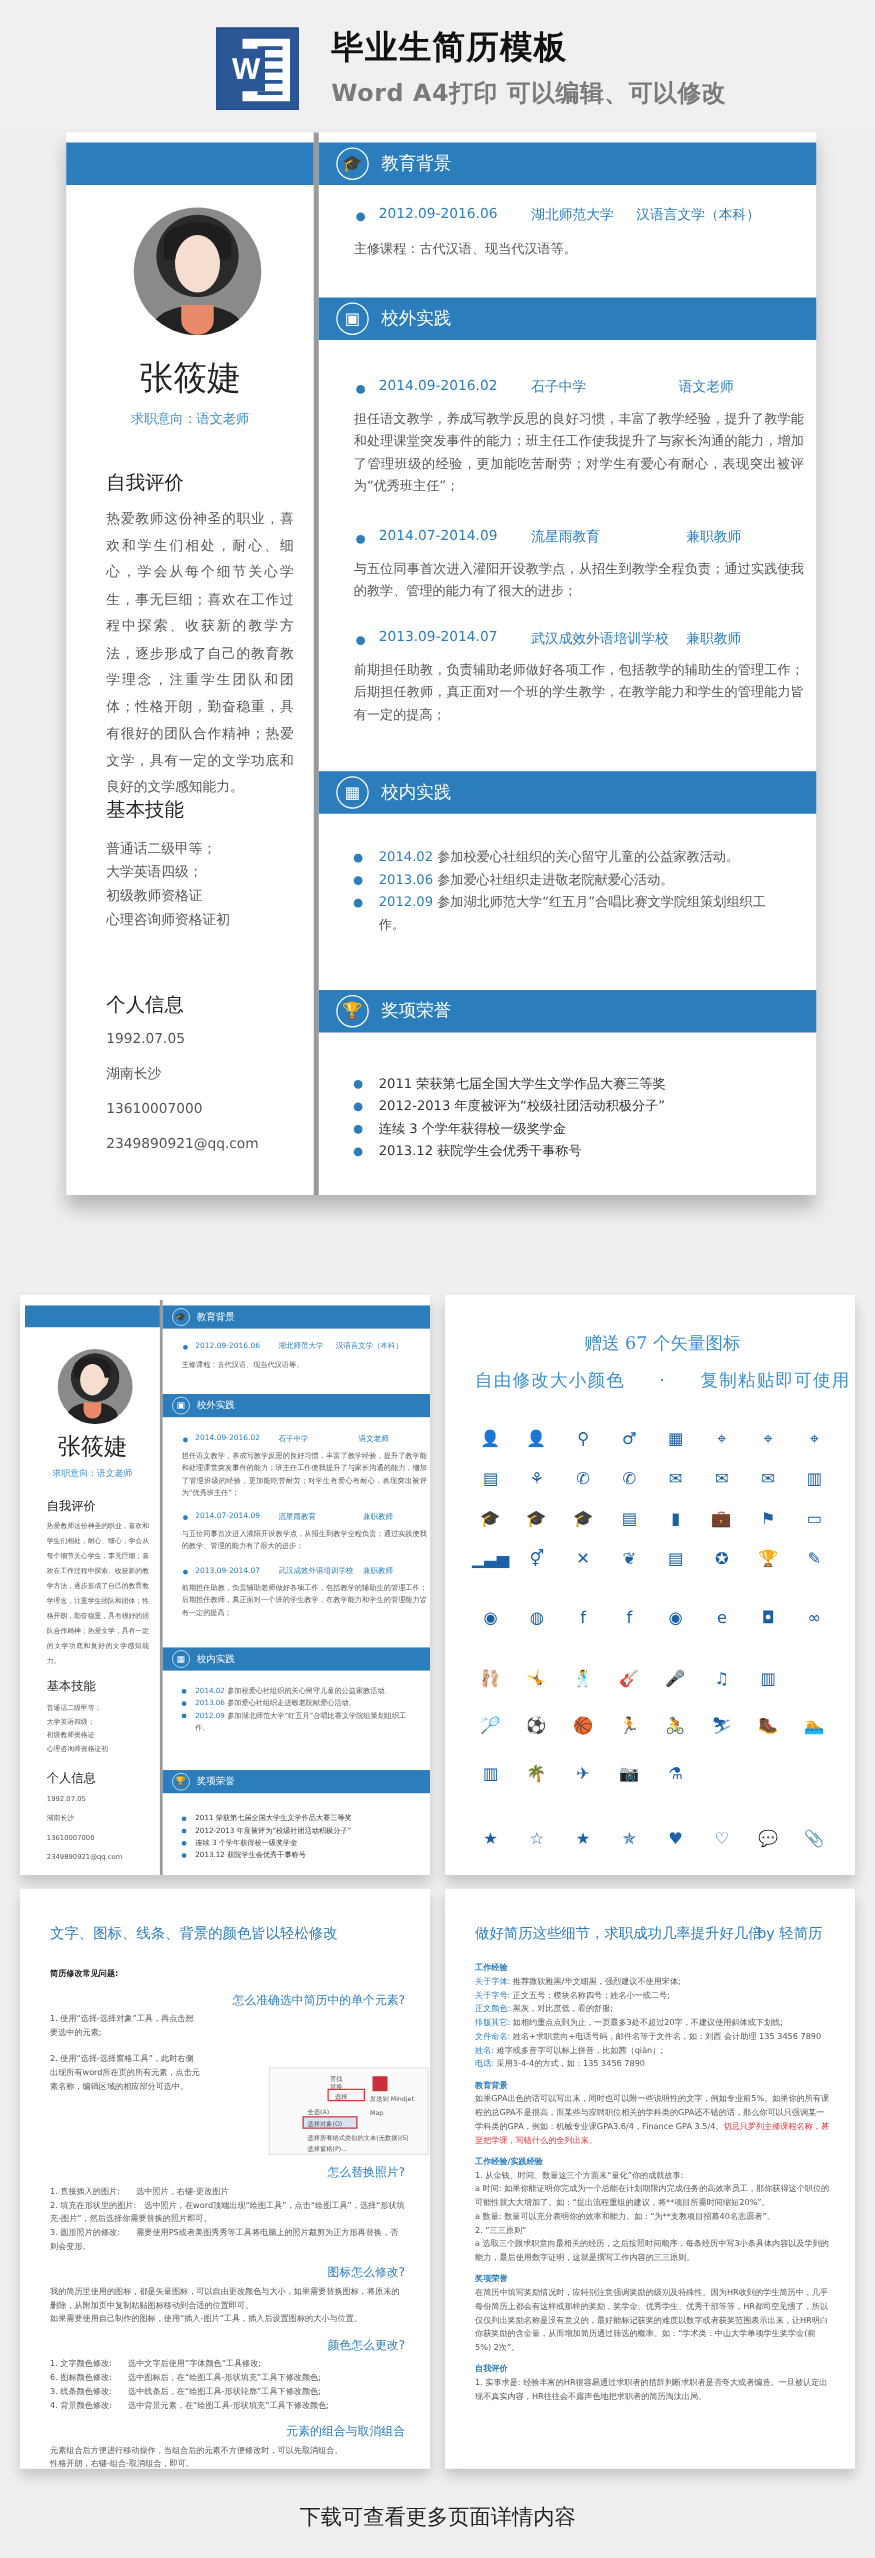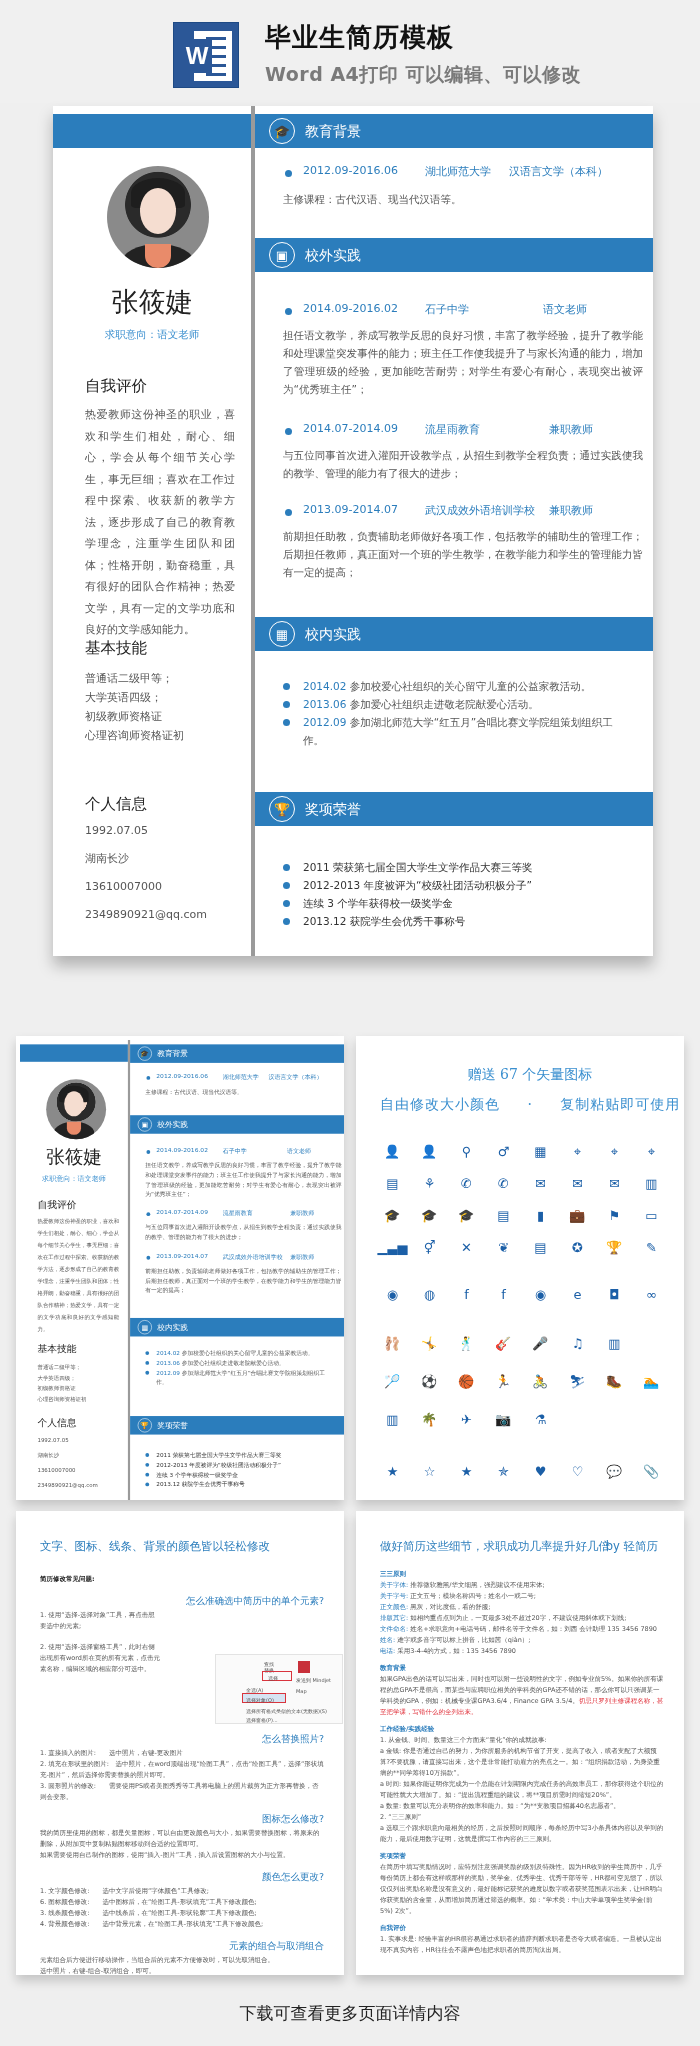--- a/index.html
+++ b/index.html
@@ -402,43 +402,42 @@
     <h3>图标怎么修改?</h3>
     <div>我的简历里使用的图标，都是矢量图标，可以自由更改颜色与大小，如果需要替换图标，将原来的删除，从附加页中复制粘贴图标移动到合适的位置即可。</div>
     <div>如果需要使用自己制作的图标，使用“插入-图片”工具，插入后设置图标的大小与位置。</div>
     <h3>颜色怎么更改?</h3>
     <div>1. 文字颜色修改:　　选中文字后使用“字体颜色”工具修改;</div>
     <div>6. 图标颜色修改:　　选中图标后，在“绘图工具-形状填充”工具下修改颜色;</div>
     <div>3. 线条颜色修改:　　选中线条后，在“绘图工具-形状轮廓”工具下修改颜色;</div>
     <div>4. 背景颜色修改:　　选中背景元素，在“绘图工具-形状填充”工具下修改颜色;</div>
     <h3>元素的组合与取消组合</h3>
     <div>元素组合后方便进行移动操作，当组合后的元素不方便修改时，可以先取消组合。</div>
-    <div>选中照片，右键-组合-取消组合，即可。</div>
+    <div>性格开朗，右键-组合-取消组合，即可。</div>
   </div>
 </div>
 
 <div class="abs pv doc doc2">
   <div class="blk" style="top:30px">
     <div style="position:relative;height:16px">
       <h2 style="position:absolute;left:0;top:0">做好简历这些细节，求职成功几率提升好几倍</h2>
       <h2 style="position:absolute;right:6px;top:0">by 轻简历</h2>
     </div>
-    <h4 style="margin-top:12px">三三原则</h4>
+    <h4 style="margin-top:12px">工作经验</h4>
     <div><span class="k">关于字体:</span><span> 推荐微软雅黑/华文细黑，强烈建议不使用宋体;</span></div>
     <div><span class="k">关于字号:</span><span> 正文五号；模块名称四号；姓名小一或二号;</span></div>
     <div><span class="k">正文颜色:</span><span> 黑灰，对比度低，看的舒服;</span></div>
     <div><span class="k">排版其它:</span><span> 如相约重点点到为止，一页最多3处不超过20字，不建议使用斜体或下划线;</span></div>
     <div><span class="k">文件命名:</span><span> 姓名+求职意向+电话号码，邮件名等于文件名，如：刘西 会计助理 135 3456 7890</span></div>
     <div><span class="k">姓名:</span><span> 难字或多音字可以标上拼音，比如茜（qiàn）;</span></div>
     <div><span class="k">电话:</span><span> 采用3-4-4的方式，如：135 3456 7890</span></div>
     <h4>教育背景</h4>
     <div><span>如果GPA出色的话可以写出来，同时也可以附一些说明性的文字，例如专业前5%。如果你的所有课程的总GPA不是很高，而某些与应聘职位相关的学科类的GPA还不错的话，那么你可以只强调某一学科类的GPA，例如：机械专业课GPA3.6/4，Finance GPA 3.5/4。</span><span class="red">切忌只罗列主修课程名称，甚至把学课，写错什么的全列出来。</span></div>
     <h4>工作经验/实践经验</h4>
     <div>1. 从金钱、时间、数量这三个方面来“量化”你的成就故事:</div>
-    <div>a 金钱: 你是否通过自己的努力，为你所服务的机构节省了开支，提高了收入，或者支配了大额预算?不要犹豫，请直接写出来，这个是非常能打动雇方的亮点之一。如：“组织捐款活动，为身染重病的**同学筹得10万捐款”。</div>
     <div>a 时间: 如果你能证明你完成为一个总能在计划期限内完成任务的高效率员工，那你获得这个职位的可能性就大大增加了。如：“提出流程重组的建议，将**项目所需时间缩短20%”。</div>
     <div>a 数量: 数量可以充分表明你的效率和能力。如：“为**支教项目招募40名志愿者”。</div>
     <div>2. “三三原则”</div>
     <div>a 选取三个跟求职意向最相关的经历，之后按照时间顺序，每条经历中写3小条具体内容以及学到的能力，最后使用数字证明，这就是撰写工作内容的三三原则。</div>
     <h4>奖项荣誉</h4>
     <div>在简历中填写奖励情况时，应特别注意强调奖励的级别及特殊性。因为HR收到的学生简历中，几乎每份简历上都会有这样或那样的奖励，奖学金、优秀学生、优秀干部等等，HR都司空见惯了，所以仅仅列出奖励名称是没有意义的，最好能标记获奖的难度以数字或者获奖范围表示出来，让HR明白你获奖励的含金量，从而增加简历通过筛选的概率。如：“学术类：中山大学单项学生奖学金(前5%) 2次”。</div>
     <h4>自我评价</h4>
     <div>1. 实事求是: 经验丰富的HR很容易通过求职者的措辞判断求职者是否夸大或者编造。一旦被认定出现不真实内容，HR往往会不露声色地把求职者的简历淘汰出局。</div>
 
   </div>

